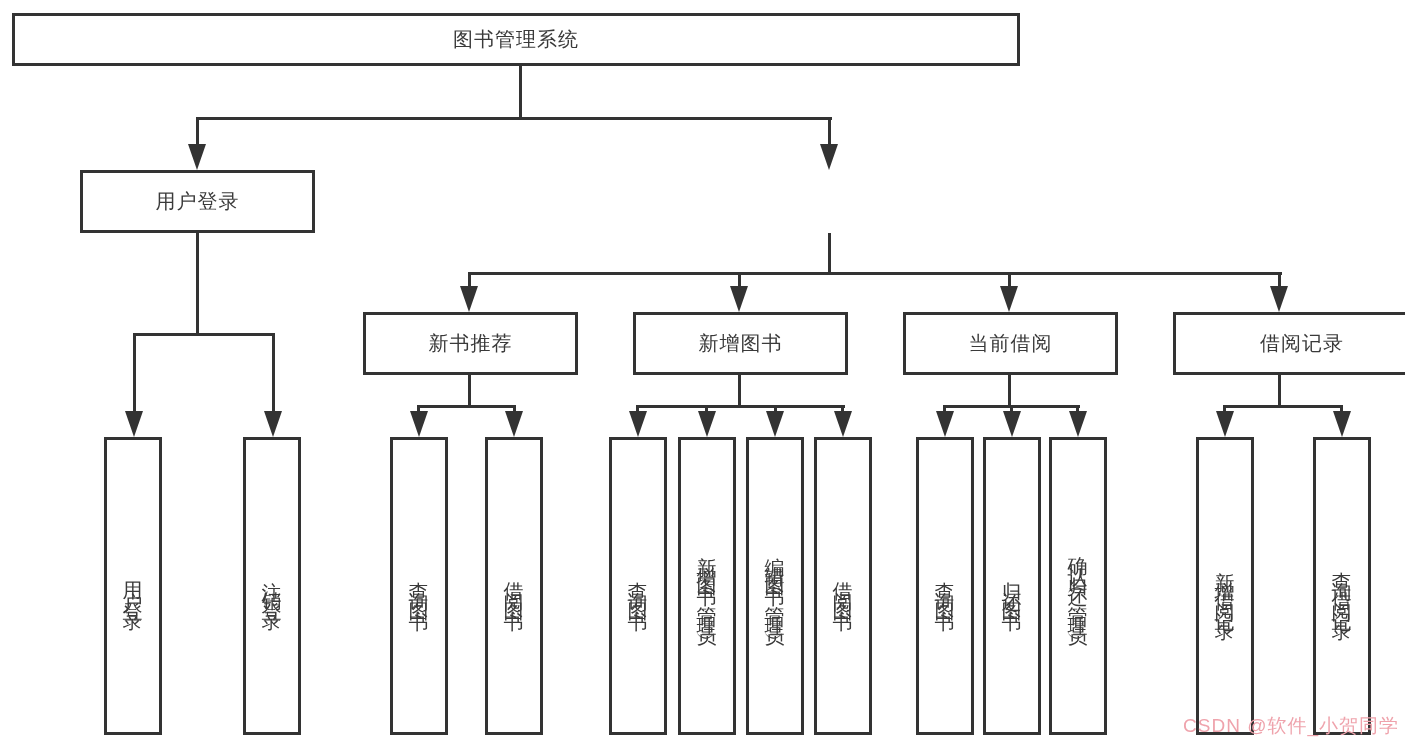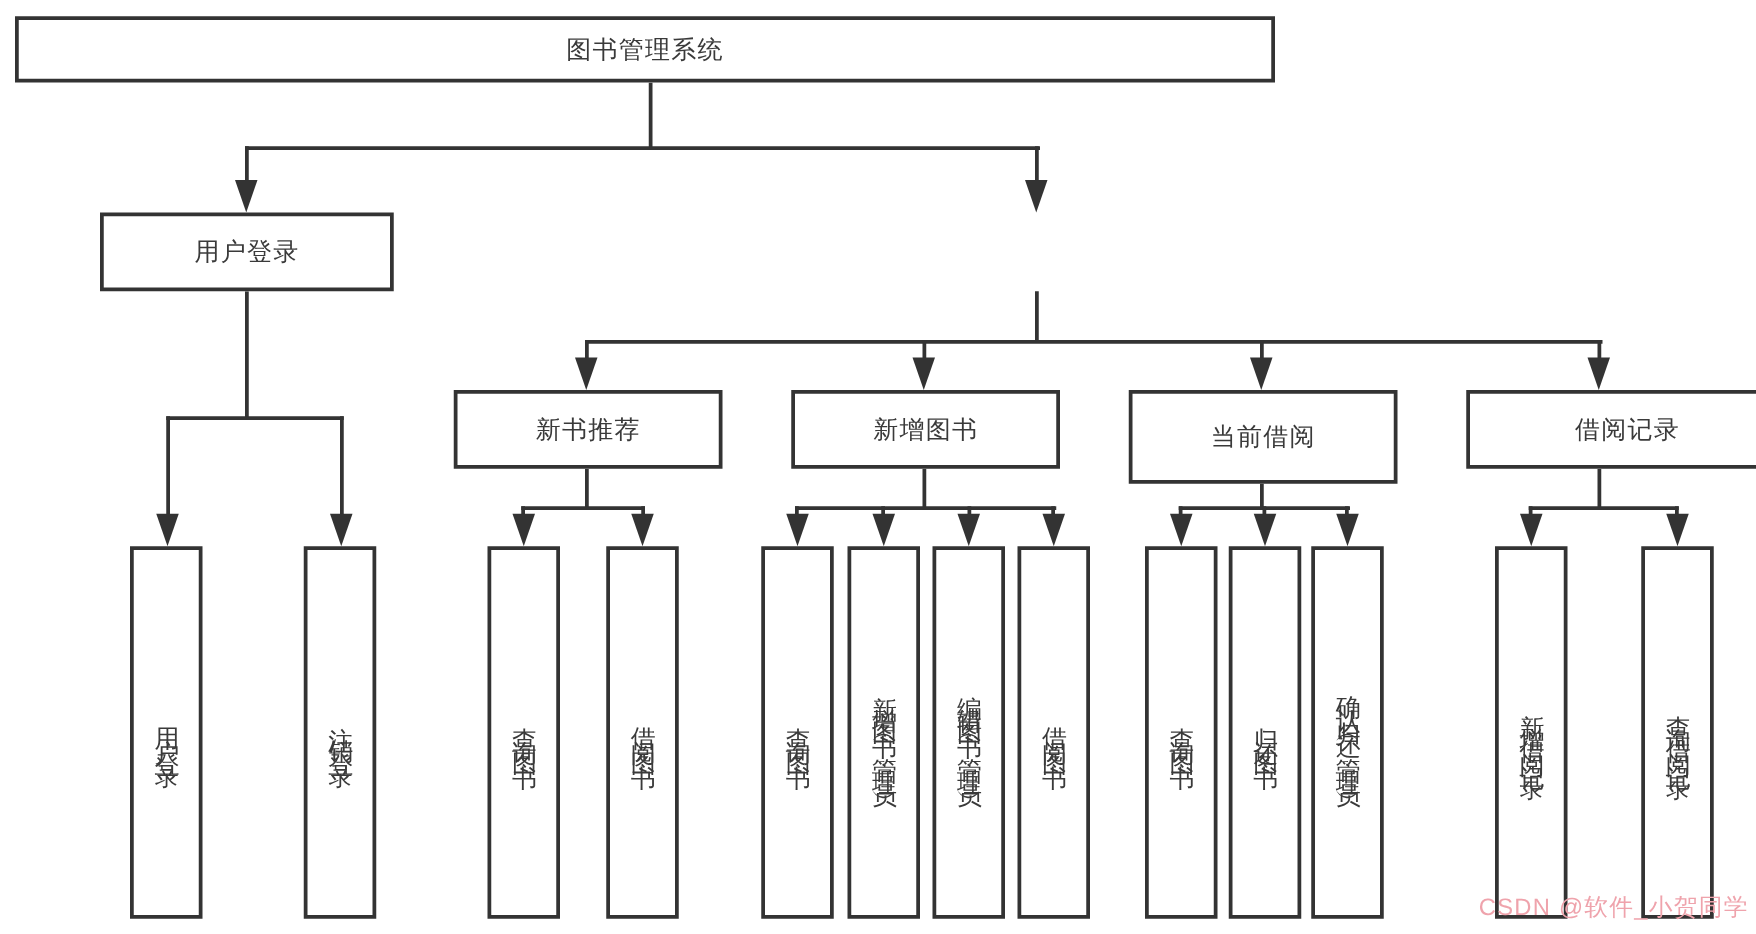--- a/index.html
+++ b/index.html
@@ -109,21 +109,21 @@
     </div>
     <div class="node" style="left: 80px; top: 170px; width: 235px; height: 63px;">
       <span class="lbl">用户登录</span>
     </div>
     <div class="node" style="left: 363px; top: 312px; width: 215px; height: 63px;">
       <span class="lbl">新书推荐</span>
     </div>
     <div class="node" style="left: 633px; top: 312px; width: 215px; height: 63px;">
       <span class="lbl">新增图书</span>
     </div>
-    <div class="node" style="left: 903px; top: 312px; width: 215px; height: 75px; text-align: right;">
+    <div class="node" style="left: 903px; top: 312px; width: 215px; height: 63px; text-align: right;">
       <span class="lbl">当前借阅</span>
     </div>
     <div class="node" style="left: 1173px; top: 312px; width: 258px; height: 63px;">
       <span class="lbl">借阅记录</span>
     </div>
     <div class="node vertical" style="left: 104px; top: 437px; width: 58px; height: 298px;">
       <span class="lbl">用户登录</span>
     </div>
     <div class="node vertical" style="left: 243px; top: 437px; width: 58px; height: 298px;">
       <span class="lbl">注销登录</span>

